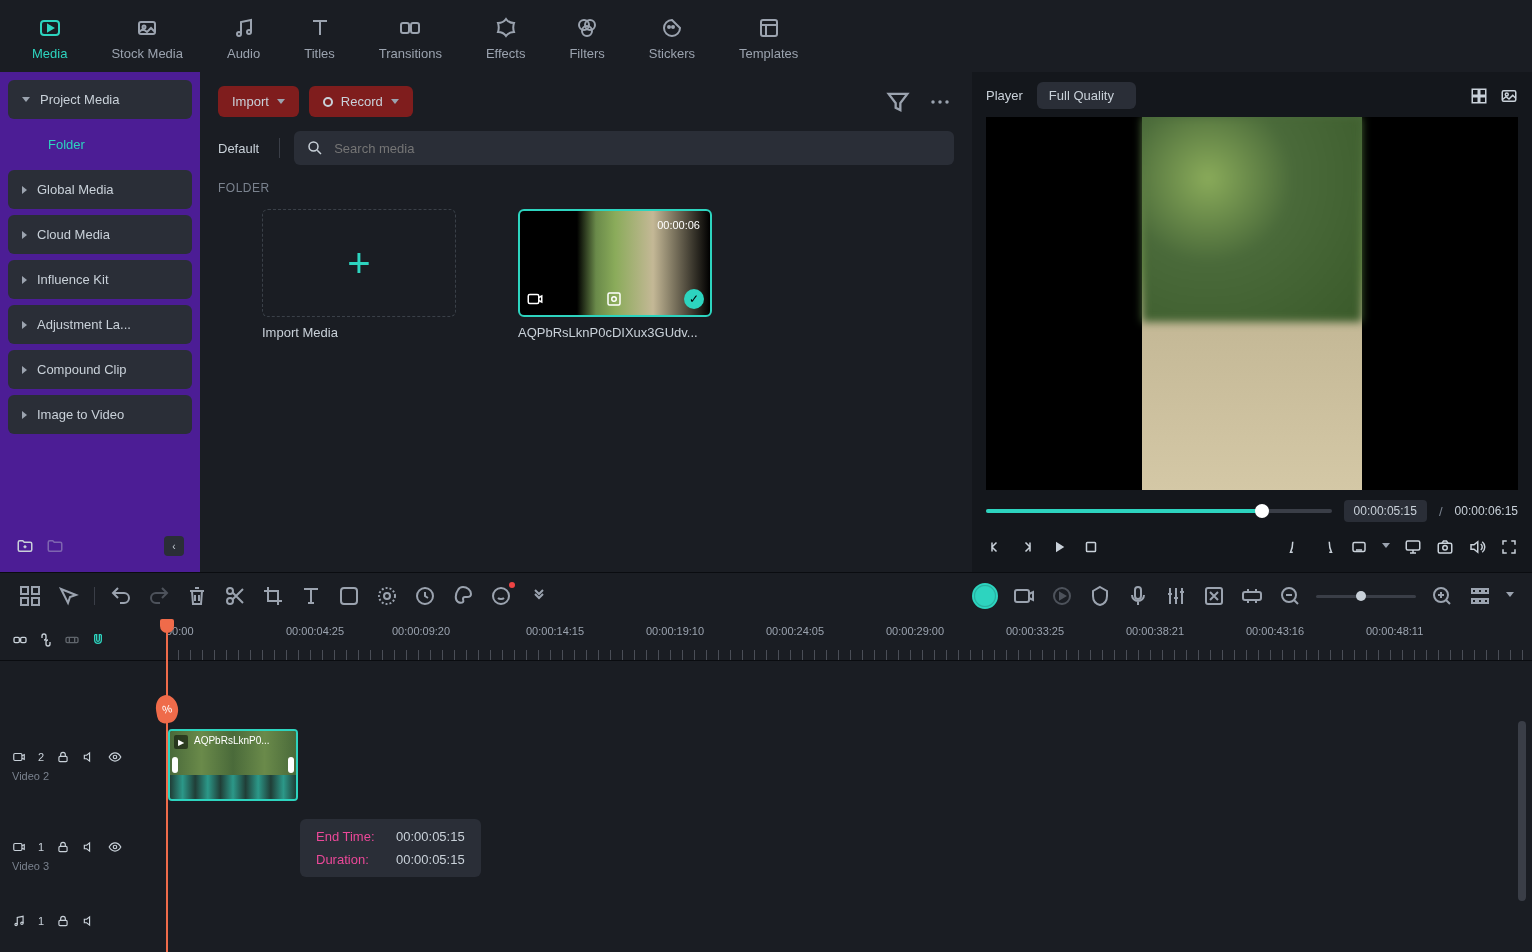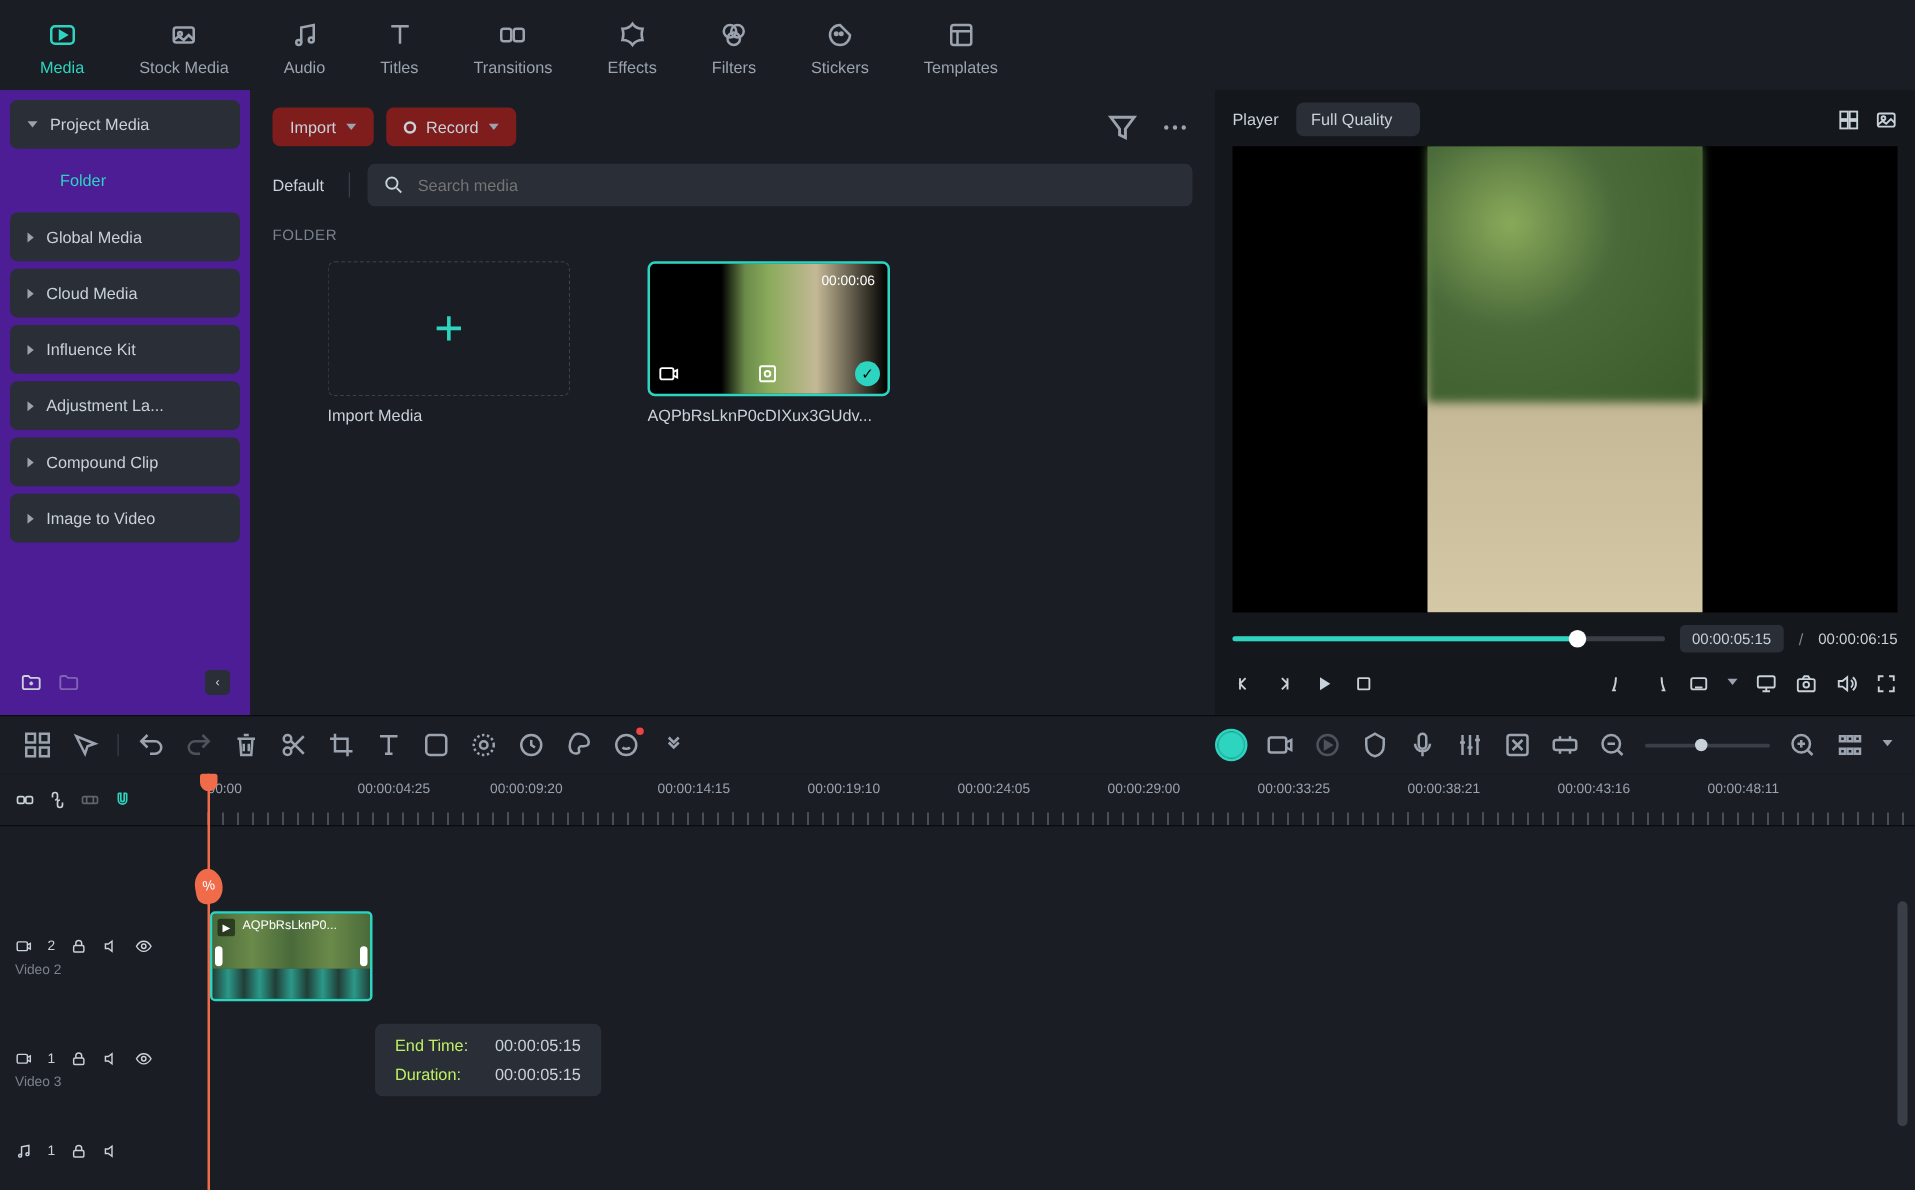--- a/index.html
+++ b/index.html
@@ -584,21 +584,21 @@
   display: flex;
   flex-direction: column;
   gap: 8px;
   z-index: 10;
 }
 .tooltip-row {
   display: flex;
   gap: 12px;
   font-size: 13px;
 }
-.tooltip-row .k { color: #bef264; min-width: 68px; }
+.tooltip-row .k { color: #ec4899; min-width: 68px; }
 
 .timeline-scrollbar {
   position: absolute;
   right: 6px;
   top: 60px;
   width: 8px;
   height: 180px;
   background: #3a3e47;
   border-radius: 4px;
 }

